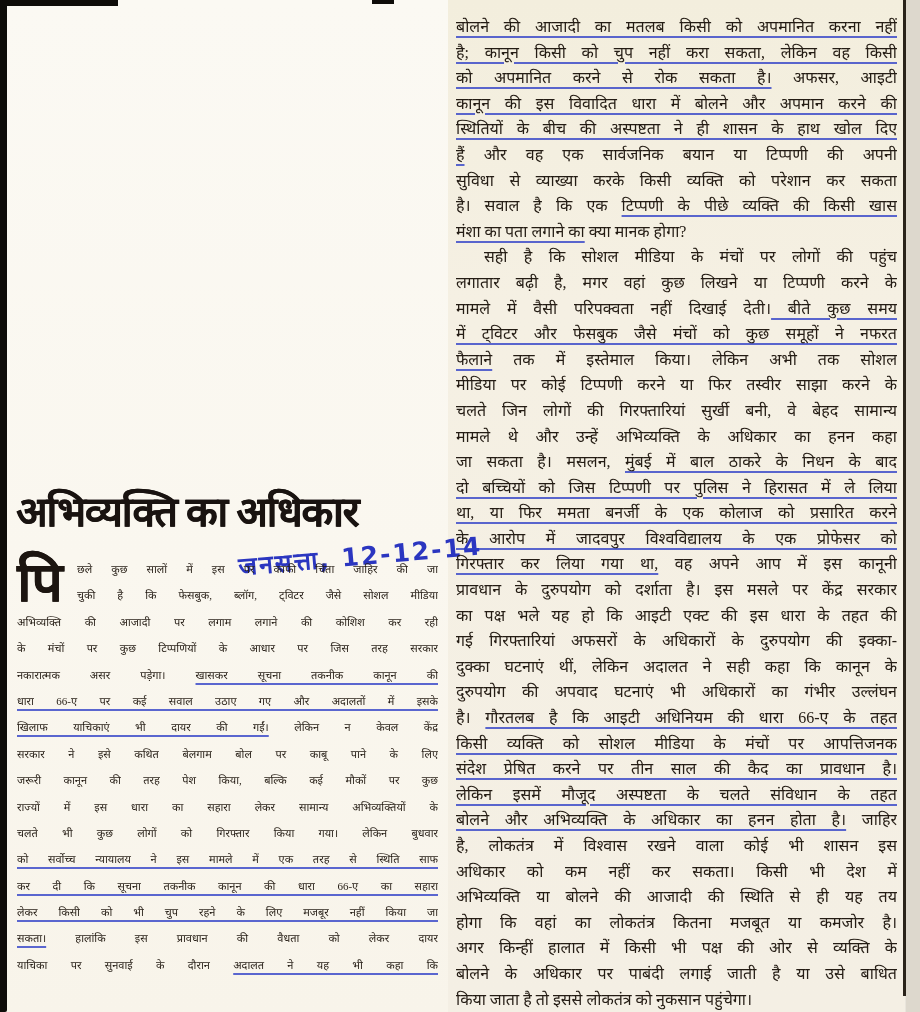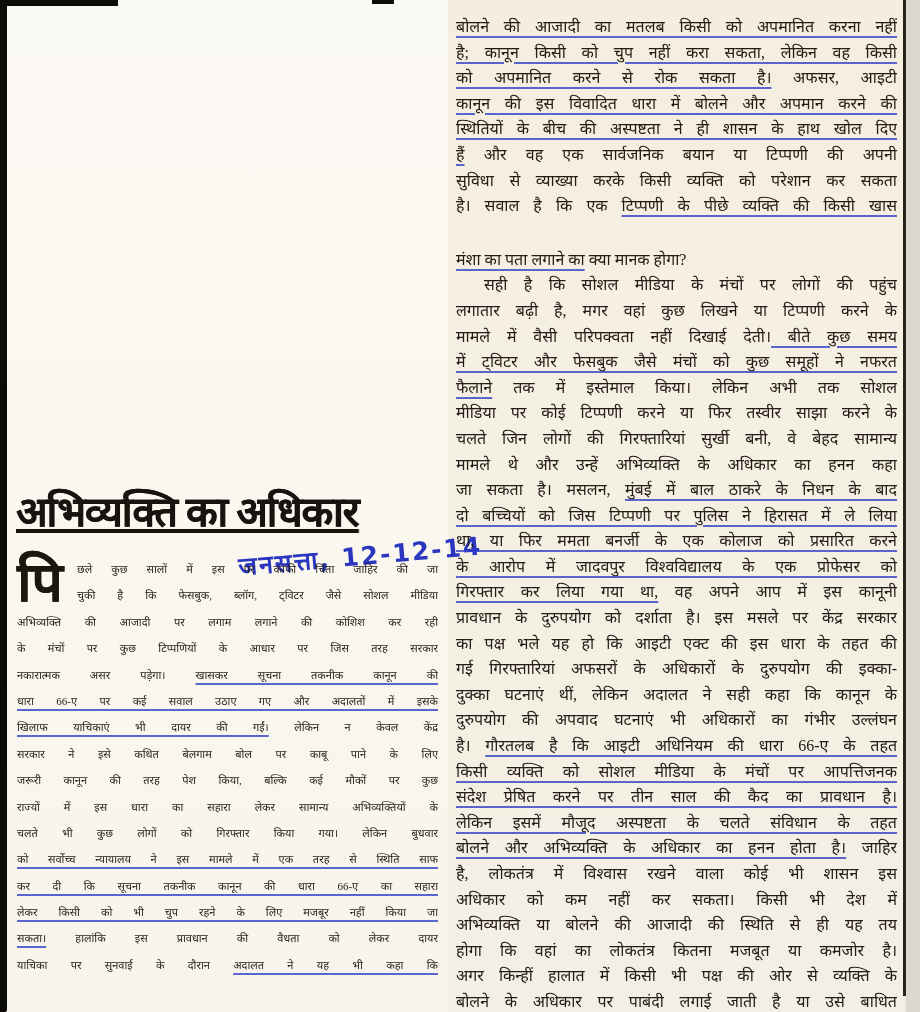--- a/index.html
+++ b/index.html
@@ -25,40 +25,39 @@
   .edge-topmark{left:372px;top:0;width:22px;height:4px;}
   .col-rule{position:absolute;left:903px;top:0;width:3px;height:996px;background:#29231a;}
   .right-margin{position:absolute;left:906px;top:0;width:14px;height:1012px;background:#ddd8cd;}
 
   
   .headline{
     position:absolute;left:16px;top:490px;width:424px;
     font-size:41px;line-height:1.1;font-weight:bold;color:#191310;
     white-space:nowrap;letter-spacing:-1px;
     text-shadow:0.6px 0 0 #191310;
-    text-decoration:underline;
   }
   
   .handnote{
     position:absolute;left:238px;top:538px;
     font-size:25px;color:#2b36c0;font-weight:bold;
     transform:rotate(-5deg);letter-spacing:2px;white-space:nowrap;
     font-family:"DejaVu Sans","Liberation Sans",sans-serif;
   }
   
   .coltext{position:absolute;color:#241c14;}
   .coltext-left{left:17px;top:556px;width:421px;font-size:11px;}
   .coltext-right{left:456px;top:14px;width:441px;font-size:16px;}
   .line{
     text-align:justify;text-align-last:justify;
     overflow:hidden;white-space:nowrap;
   }
   .coltext-left .line{height:26.4px;line-height:26.4px;}
   .coltext-right .line{height:25.6px;line-height:25.6px;}
-  .line.plast{text-align-last:left;margin-top:28px;}
+  .line.plast{text-align-last:left;}
   .line.padded{padding-left:60px;}
   .line.indent{padding-left:28px;}
   .u{
     text-decoration:underline;
     text-decoration-color:rgba(45,62,198,.78);
     text-decoration-thickness:2px;
     text-underline-offset:4px;
   }
   
   .dropcap{

